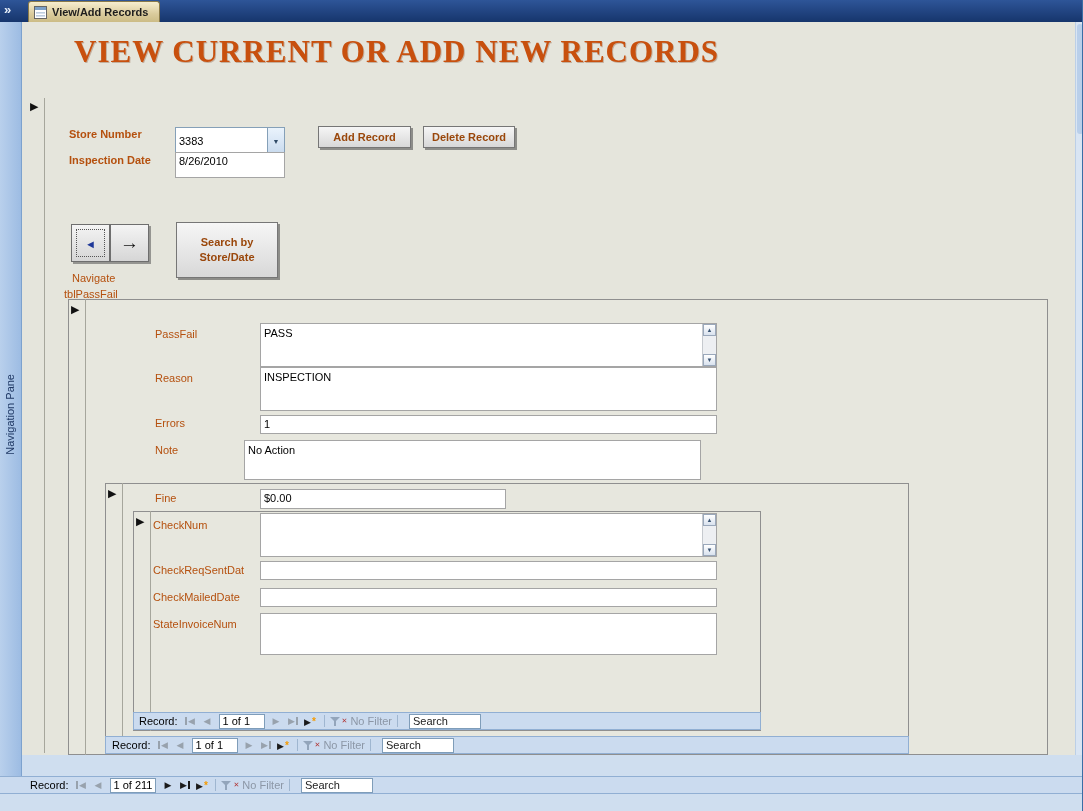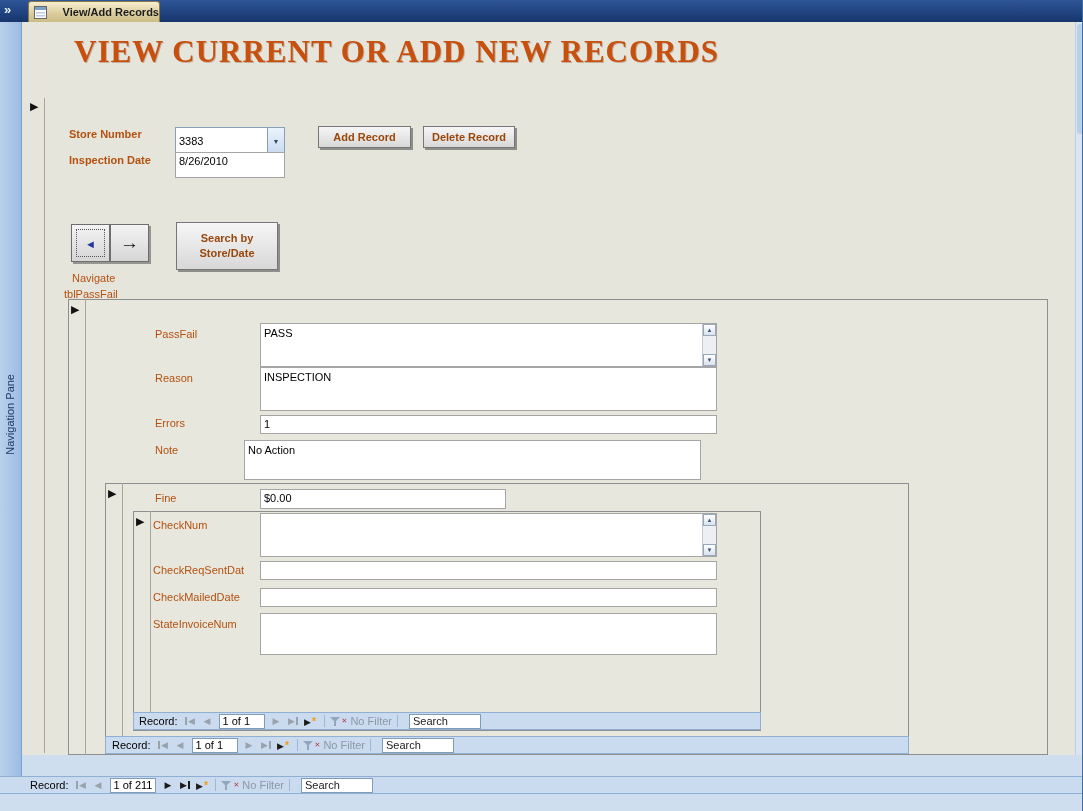--- a/index.html
+++ b/index.html
@@ -7,21 +7,21 @@
   .screen{position:relative;width:1083px;height:811px;background:#CFDEEF;overflow:hidden;border-right:1px solid #3A6EA5;}
   .abs{position:absolute;}
 
   
   .topbar{background:linear-gradient(#2E5598,#16356C);}
   .chev{position:absolute;left:4px;top:2px;color:#E8F0FA;font-size:13px;font-weight:bold;cursor:pointer;}
   .doctab{position:absolute;left:28px;top:1px;width:132px;height:21px;
     background:linear-gradient(#F7EECF,#DACB9C 60%,#CCBC86);
     border:1px solid #8A7A4A;border-bottom:none;border-radius:3px 3px 0 0;
     display:flex;align-items:center;gap:5px;padding-left:5px;
-    font-size:11px;font-weight:bold;color:#1d1d1d;cursor:pointer;justify-content:space-between;}
+    font-size:11px;font-weight:bold;color:#1d1d1d;cursor:pointer;}
 
   
   .navstrip{background:linear-gradient(90deg,#B9D0EC,#9DBCE3);border-right:1px solid #7DA2CE;cursor:pointer;}
   .navstrip-label{position:absolute;left:4px;top:352px;writing-mode:vertical-rl;transform:rotate(180deg);
     font-size:11px;color:#1F3864;white-space:nowrap;}
 
   .formarea{background:#E5E5DC;}
   .vscroll{background:#D9E5F3;border-left:1px solid #BCCFE6;}
   .vthumb{position:absolute;left:1px;top:2px;width:6px;height:110px;background:#B9CFEA;border-radius:3px;}
 
@@ -133,21 +133,21 @@
   <span class="abs flabel bold" style="left:69px;top:154px">Inspection Date</span>
   <div class="abs ibox" style="left:175px;top:152px;width:110px;height:26px">8/26/2010</div>
 
   <button class="abs navbtn" style="left:71px;top:224px;width:39px;height:38px">
     <span class="focusrect"></span>
     <span class="arrow-sm">◄</span>
   </button>
   <button class="abs navbtn" style="left:110px;top:224px;width:39px;height:38px">
     <span class="arrow-lg">→</span>
   </button>
-  <button class="abs pbtn searchbtn" style="left:176px;top:222px;width:102px;height:48px">
+  <button class="abs pbtn searchbtn" style="left:176px;top:222px;width:102px;height:56px">
     <span>Search by</span>
     <span>Store/Date</span>
   </button>
   <span class="abs flabel" style="left:72px;top:272px">Navigate</span>
   <span class="abs flabel" style="left:64px;top:288px">tblPassFail</span>
 
   <div class="abs subform" style="left:68px;top:299px;width:980px;height:456px"></div>
   <span class="abs selector" style="left:71px;top:304px">▶</span>
   <div class="abs vline" style="left:85px;top:299px;height:456px"></div>
 

